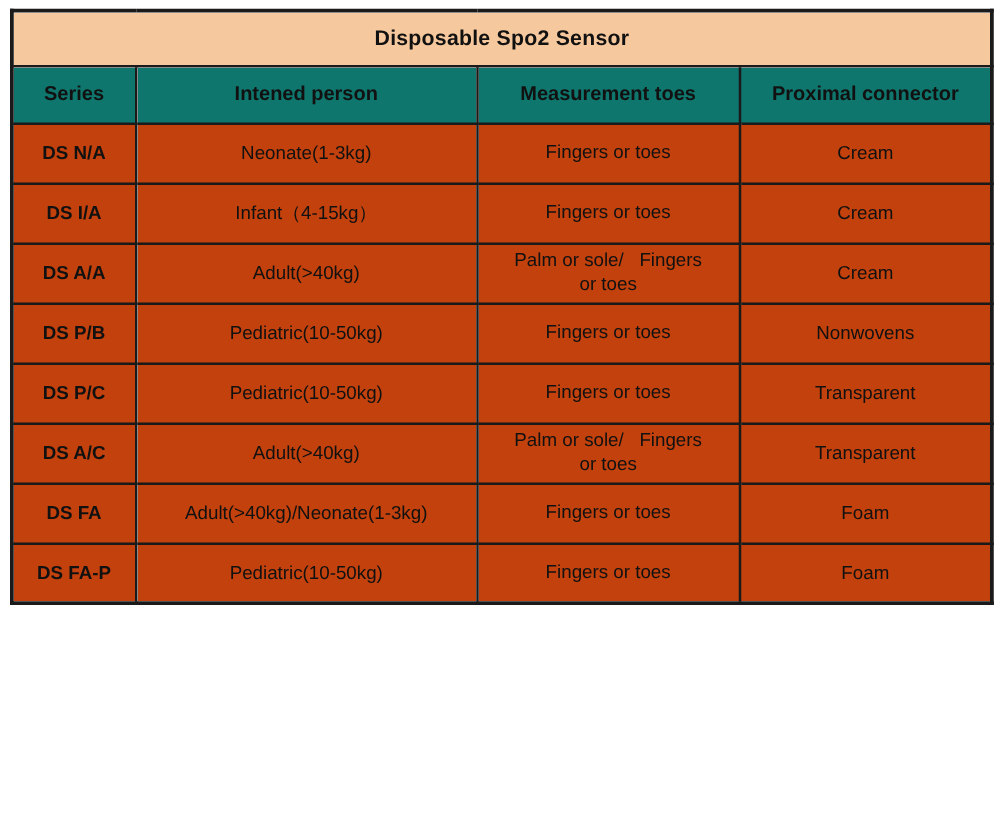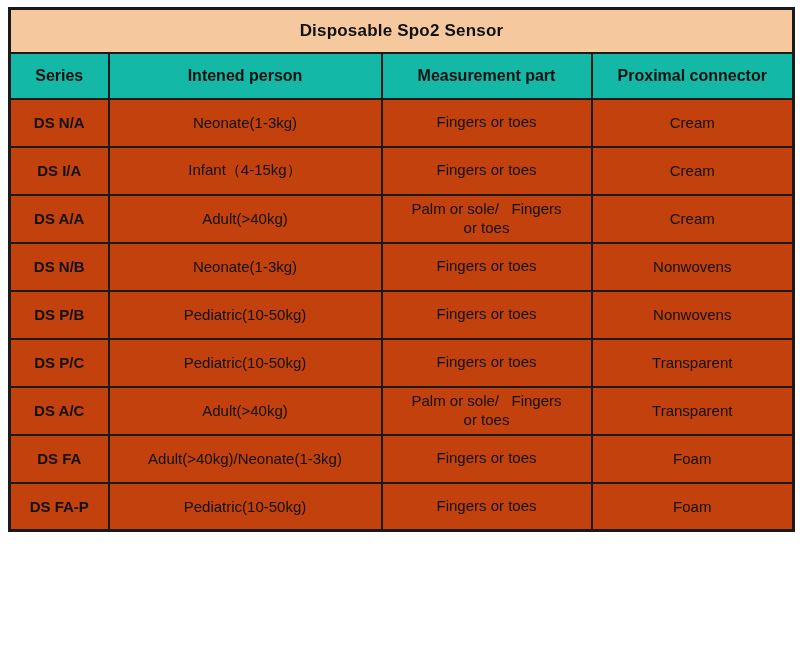--- a/index.html
+++ b/index.html
@@ -40,21 +40,21 @@
   .col-connector   { width: 202px; }
 
   .title-row th {
     background: #f6c89d;
     font-size: 17px;
     font-weight: bold;
     height: 44px;
     letter-spacing: 0.2px;
   }
   .header-row th {
-    background: #14b8a6;
+    background: #0f766e;
     font-size: 16px;
     font-weight: bold;
     height: 46px;
   }
   .data-row td {
     background: #c2410c;
     font-size: 15px;
     height: 48px;
   }
   .data-row td.series-cell {
@@ -77,21 +77,21 @@
       <col class="col-measure">
       <col class="col-connector">
     </colgroup>
     <thead>
       <tr class="title-row">
         <th colspan="4">Disposable Spo2 Sensor</th>
       </tr>
       <tr class="header-row">
         <th>Series</th>
         <th>Intened person</th>
-        <th>Measurement part</th>
+        <th>Measurement toes</th>
         <th>Proximal connector</th>
       </tr>
     </thead>
     <tbody>
       <tr class="data-row">
         <td class="series-cell">DS N/A</td>
         <td>Neonate(1-3kg)</td>
         <td class="measure-cell">Fingers or toes</td>
         <td>Cream</td>
       </tr>
@@ -100,26 +100,20 @@
         <td>Infant（4-15kg）</td>
         <td class="measure-cell">Fingers or toes</td>
         <td>Cream</td>
       </tr>
       <tr class="data-row">
         <td class="series-cell">DS A/A</td>
         <td>Adult(&gt;40kg)</td>
         <td class="measure-cell">Palm or sole/   Fingers
 or toes</td>
         <td>Cream</td>
-      </tr>
-      <tr class="data-row">
-        <td class="series-cell">DS N/B</td>
-        <td>Neonate(1-3kg)</td>
-        <td class="measure-cell">Fingers or toes</td>
-        <td>Nonwovens</td>
       </tr>
       <tr class="data-row">
         <td class="series-cell">DS P/B</td>
         <td>Pediatric(10-50kg)</td>
         <td class="measure-cell">Fingers or toes</td>
         <td>Nonwovens</td>
       </tr>
       <tr class="data-row">
         <td class="series-cell">DS P/C</td>
         <td>Pediatric(10-50kg)</td>

